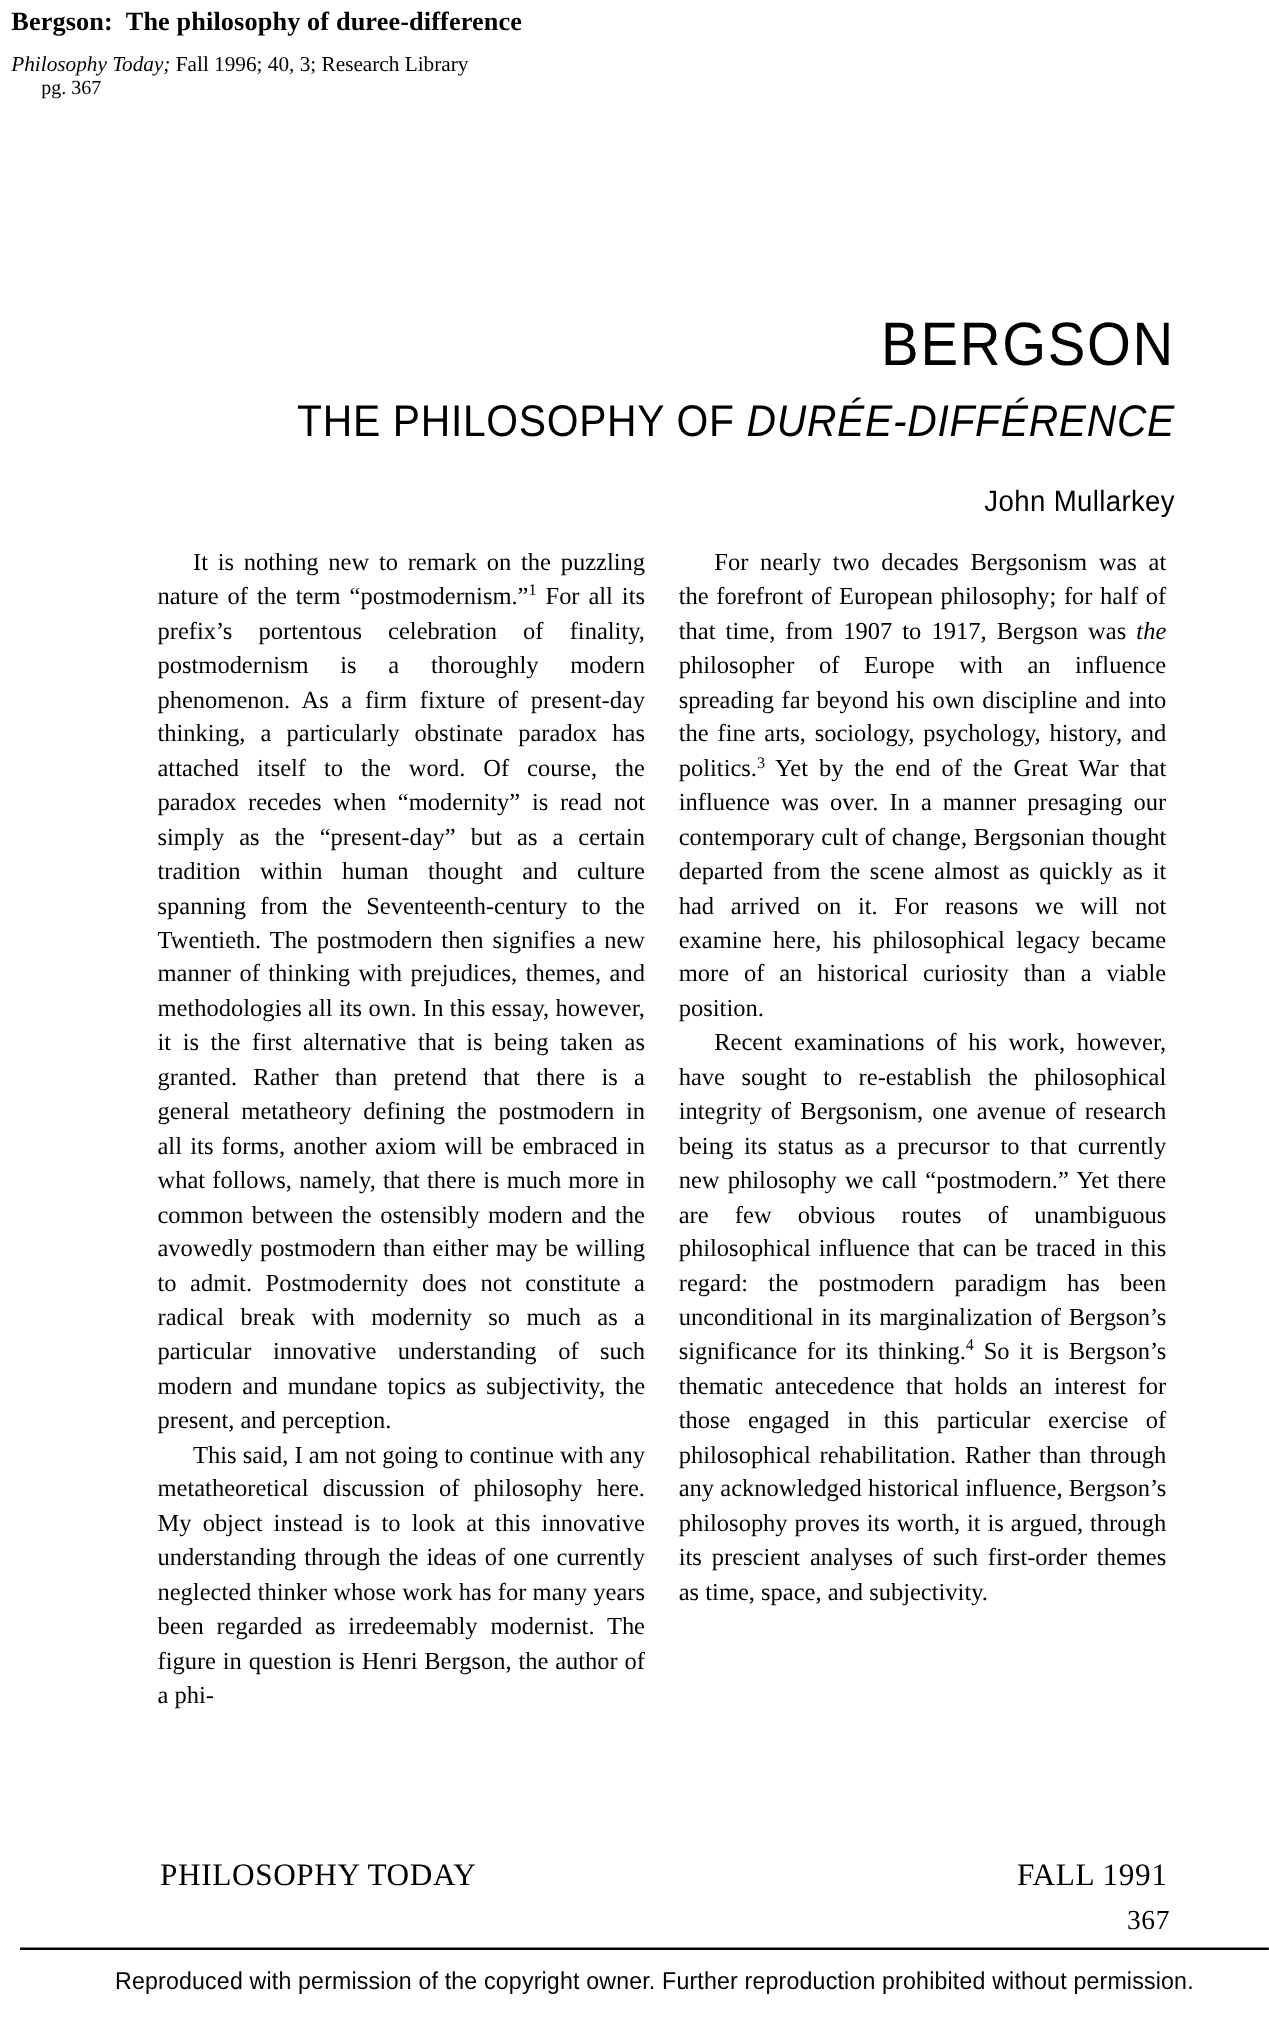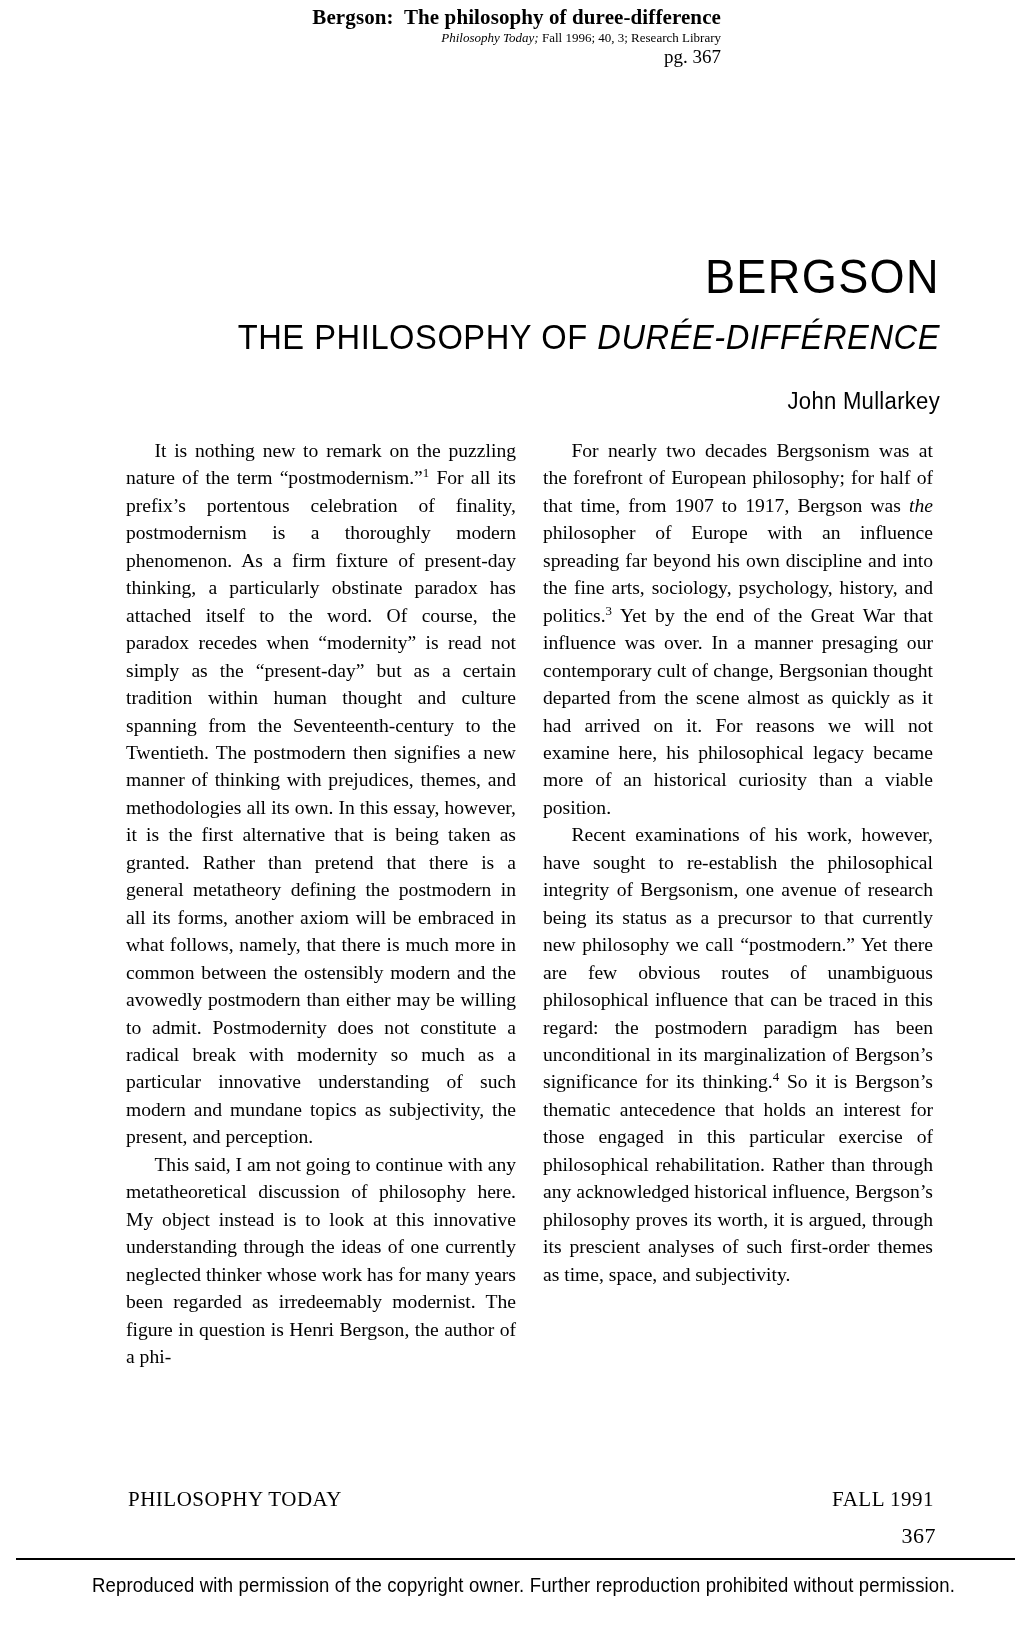--- a/index.html
+++ b/index.html
@@ -12,48 +12,47 @@
     height: 1634px;
     position: relative;
     font-family: "Liberation Serif", "DejaVu Serif", serif;
     color: #000000;
     overflow: hidden;
   }
 
   
   #pq-header {
     position: absolute;
-    left: 21px;
+    left: 9px;
     top: 6px;
     width: 700px;
-    text-align: right;
   }
   #pq-header .pq-title {
     font-family: "Liberation Serif", "DejaVu Serif", serif;
     font-weight: bold;
     font-size: 21px;
     line-height: 1.12;
     letter-spacing: 0.1px;
     white-space: pre;
   }
   #pq-header .pq-author {
     font-size: 18.5px;
     line-height: 1.12;
     margin-top: 1px;
   }
   #pq-header .pq-source {
-    font-size: 13px;
+    font-size: 17px;
     line-height: 1.15;
-    margin-top: 1px;
+    margin-top: 12px;
   }
   #pq-header .pq-source .jrnl {
     font-style: italic;
   }
   #pq-header .pq-page {
-    font-size: 19px;
+    font-size: 16px;
     line-height: 1.15;
     margin-top: 1px;
     padding-left: 24px;
   }
 
   
   #title-block {
     position: absolute;
     left: 60px;
     top: 252px;
@@ -124,21 +123,21 @@
   }
 
   
   #running-foot {
     position: absolute;
     left: 128px;
     top: 1487px;
     width: 806px;
     display: flex;
     justify-content: space-between;
-    font-size: 21px;
+    font-size: 25px;
     letter-spacing: 0.5px;
   }
   #folio {
     position: absolute;
     right: 79px;
     top: 1523px;
     font-size: 22px;
     letter-spacing: 0.5px;
   }
 

